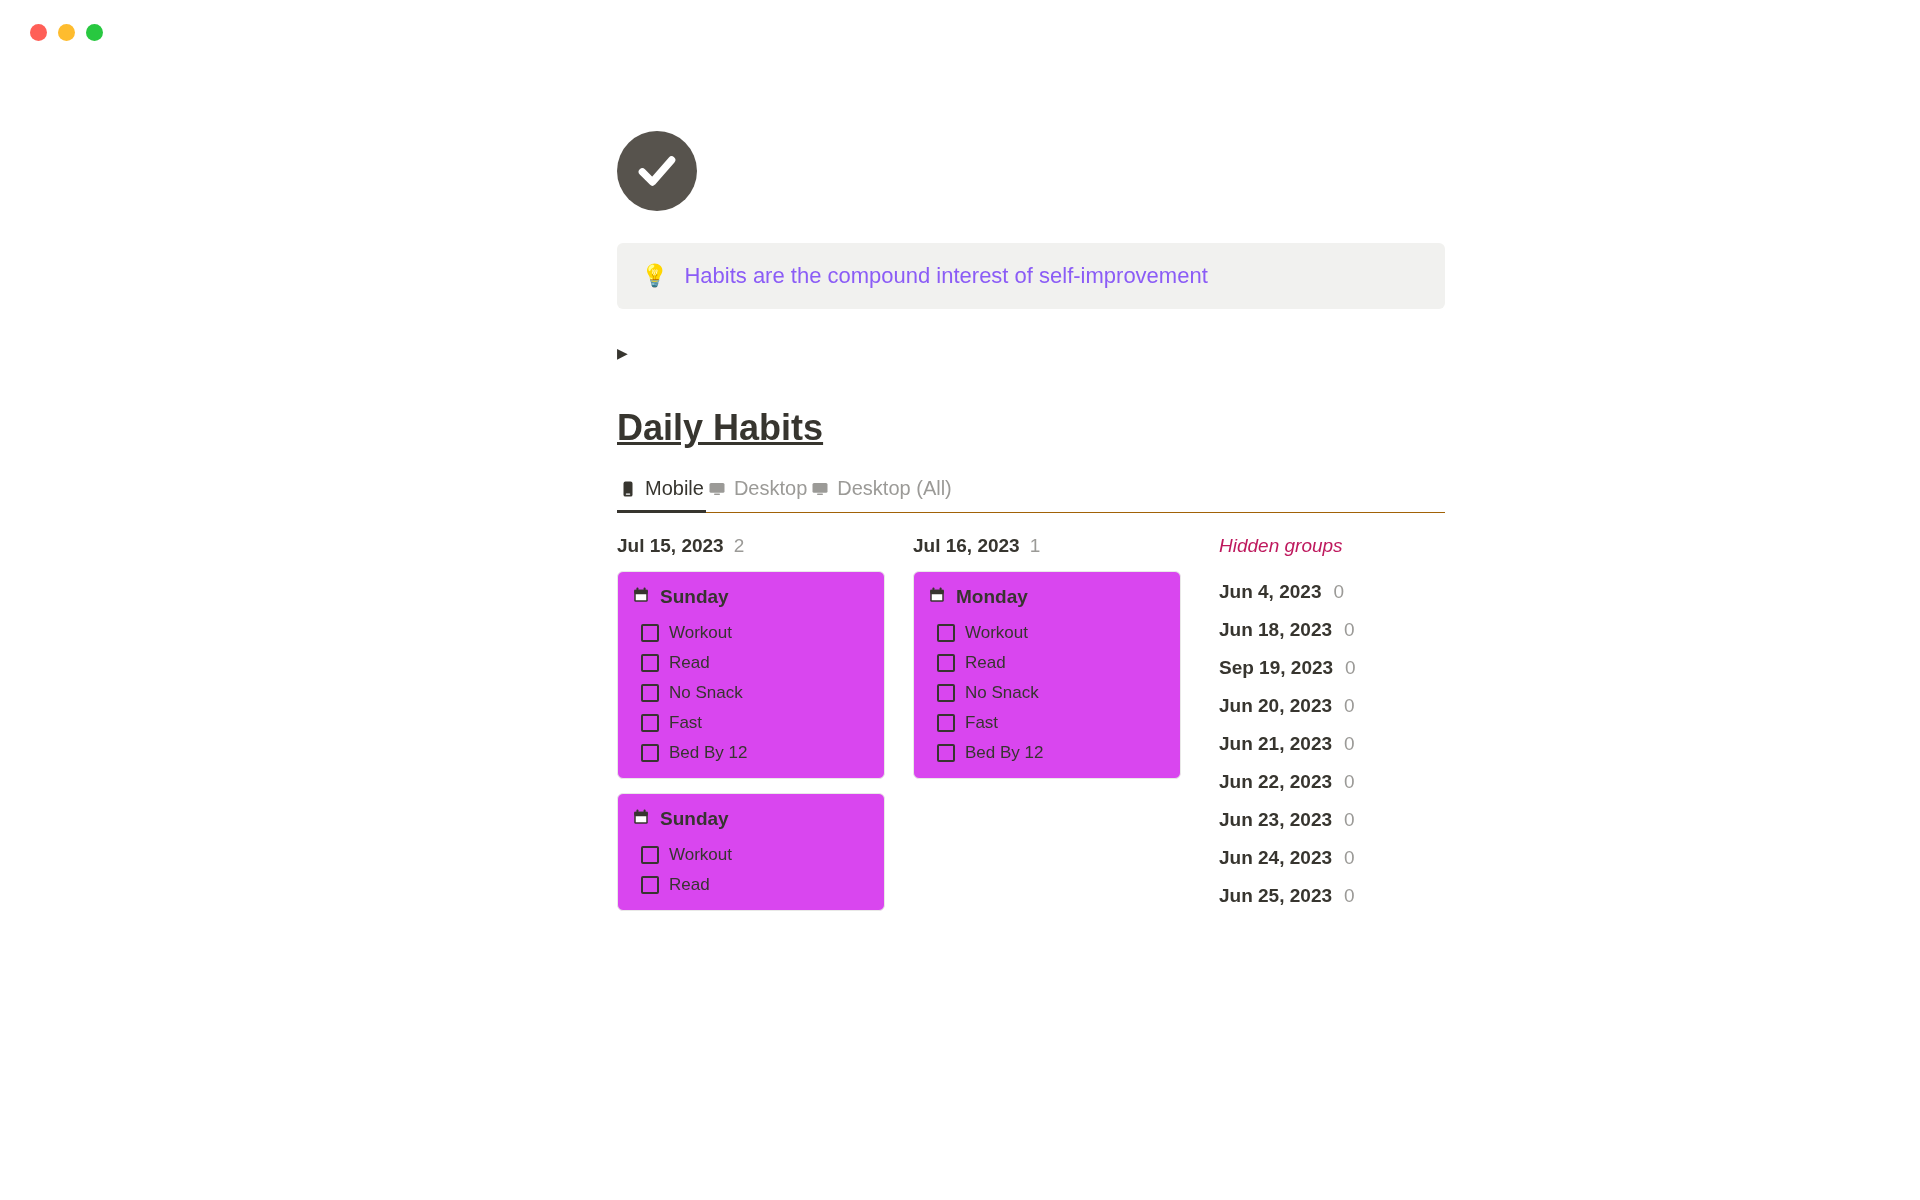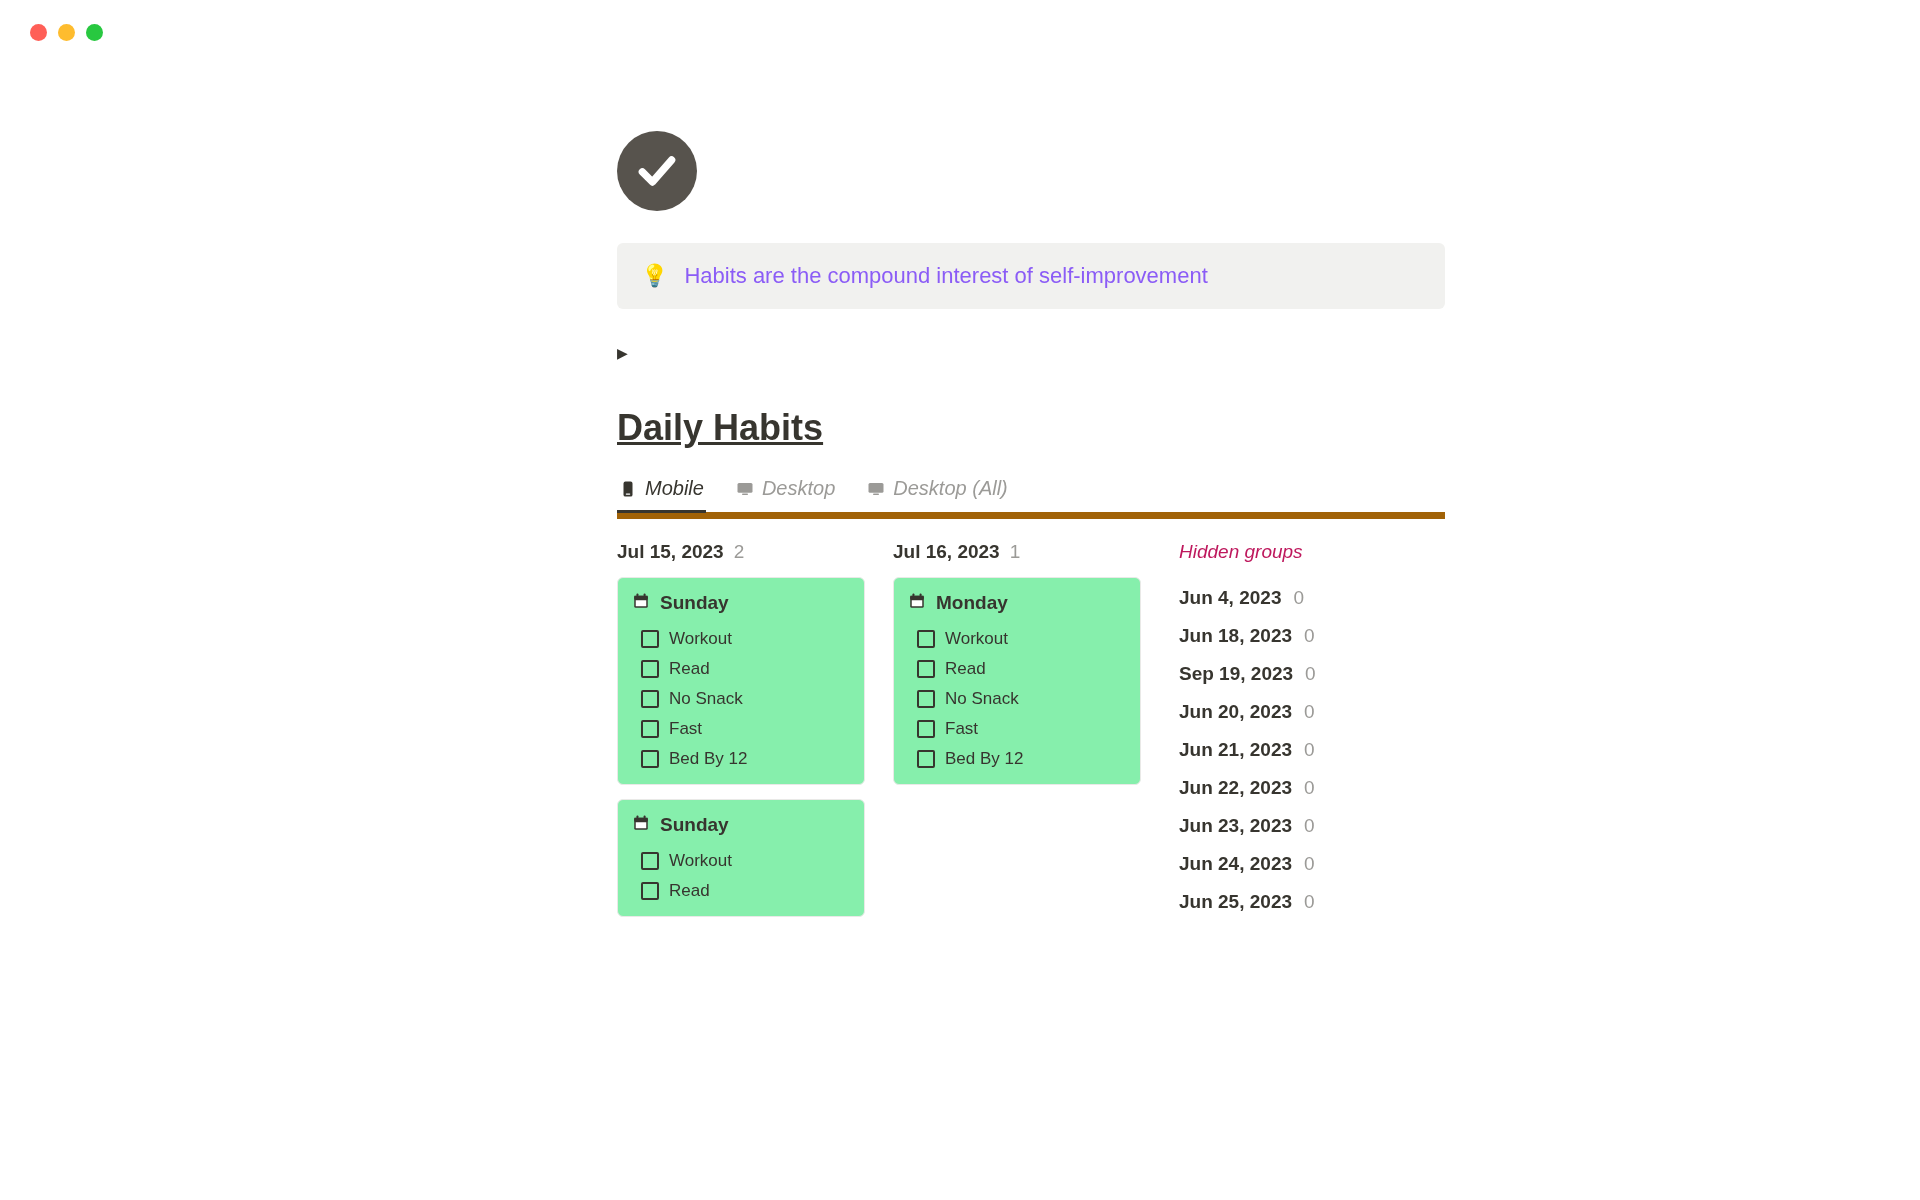--- a/index.html
+++ b/index.html
@@ -78,24 +78,22 @@
 }
 .section-title {
   font-size: 36px;
   font-weight: 700;
   color: #37352f;
   margin-bottom: 22px;
   text-decoration: underline;
 }
 .tabs {
   display: flex;
-  gap: 28px;
-  border-bottom: 7px solid #a16207;
+  border-bottom: 1px solid #a16207;
   padding-bottom: 0;
-  font-style: italic;
 }
 .tab {
   display: flex;
   align-items: center;
   gap: 8px;
   font-size: 20px;
   font-weight: 500;
   color: #9b9a97;
   padding: 6px 2px 10px 2px;
   cursor: pointer;
@@ -107,35 +105,35 @@
   border-bottom-color: #37352f;
 }
 .tab-icon { width: 18px; height: 18px; display:inline-flex; align-items:center; justify-content:center; }
 .tab-icon svg { width: 18px; height: 18px; }
 
 .board {
   display: flex;
   gap: 28px;
   padding-top: 22px;
 }
-.column { width: 248px; }
+.column { width: 268px; }
 .column-header {
   display: flex;
   align-items: baseline;
   gap: 10px;
   margin-bottom: 14px;
 }
 .column-date { font-size: 19px; font-weight: 600; color: #37352f; }
 .column-count { font-size: 19px; color: #9b9a97; }
 .card {
   border: 1px solid #e9e9e7;
   border-radius: 6px;
   padding: 14px 14px 10px 14px;
   margin-bottom: 14px;
-  background: #86efac;
+  background: #d946ef;
 }
 .card-title-row {
   display: flex;
   align-items: center;
   gap: 10px;
   margin-bottom: 10px;
 }
 .card-title-row svg { width: 18px; height: 18px; flex-shrink:0; }
 .card-title { font-size: 19px; font-weight: 600; color: #37352f; }
 .habit-row {

